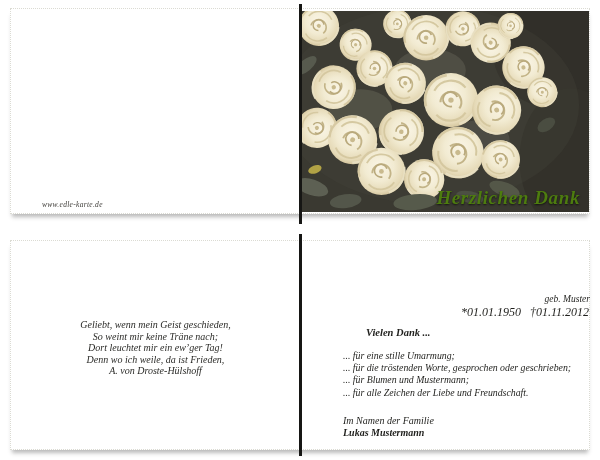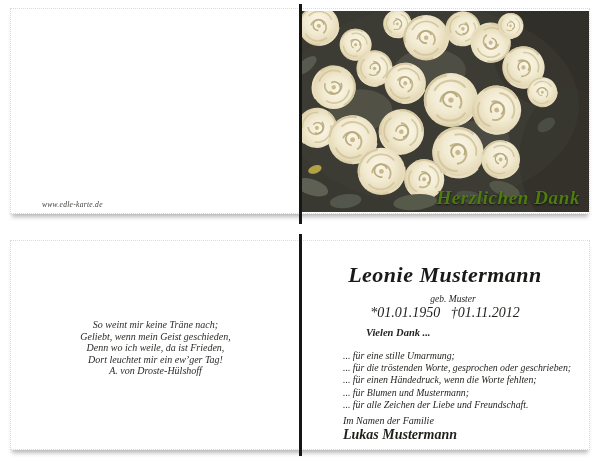--- a/index.html
+++ b/index.html
@@ -92,34 +92,34 @@
     text-align: center;
     font-size: 22px;
     font-weight: bold;
     font-style: italic;
     letter-spacing: 0.5px;
     color: #191917;
   }
   .maiden-name {
     position: absolute;
     top: 53px;
-    left: 8px;
+    left: 1px;
     width: 100%;
-    text-align: center;
+    text-align: right;
     font-style: italic;
     font-size: 9.5px;
   }
   .life-dates {
     position: absolute;
     top: 64px;
     left: 0;
     width: 100%;
-    text-align: center;
-    font-style: italic;
-    font-size: 14px;
+    text-align: right;
+    font-style: italic;
+    font-size: 12px;
     white-space: pre;
   }
   .thanks-heading {
     position: absolute;
     top: 86px;
     left: 42px;
     font-size: 10.5px;
     font-weight: bold;
     font-style: italic;
     margin-left: 23px;
@@ -139,21 +139,21 @@
     left: 42px;
     font-style: italic;
     font-size: 10px;
   }
   .signature-line {
     position: absolute;
     top: 186px;
     left: 42px;
     font-style: italic;
     font-weight: bold;
-    font-size: 14px;
+    font-size: 10px;
   }
 </style>
 </head>
 <body>
 
 <div class="stage">
 
   <div class="card card-outside">
 
     <div>
@@ -222,36 +222,34 @@
         <ellipse cx="14" cy="160" rx="7" ry="4" fill="#b1a245" transform="rotate(-20 14 160)"></ellipse>
       </svg>
       <div class="photo-headline">Herzlichen Dank</div>
     </div>
   </div>
   <div class="fold-line fold-top"></div>
 
   <div class="card card-inside">
 
     <div class="poem-block">
+      <div>Geliebt, wenn mein Geist geschieden,</div>
       <div>So weint mir keine Träne nach;</div>
-      <div>Geliebt, wenn mein Geist geschieden,</div>
+      <div>Dort leuchtet mir ein ew’ger Tag!</div>
       <div>Denn wo ich weile, da ist Frieden,</div>
-      <div>Dort leuchtet mir ein ew’ger Tag!</div>
       <div>A. von Droste-Hülshoff</div>
     </div>
 
     <div class="inside-right">
-      <div class="deceased-name">Leonie Mustermann</div>
       <div class="maiden-name">geb. Muster</div>
       <div class="life-dates">*01.01.1950   †01.11.2012</div>
       <div class="thanks-heading">Vielen Dank ...</div>
       <div class="thanks-list">
         <div>... für eine stille Umarmung;</div>
         <div>... für die tröstenden Worte, gesprochen oder geschrieben;</div>
-        <div>... für einen Händedruck, wenn die Worte fehlten;</div>
         <div>... für Blumen und Mustermann;</div>
         <div>... für alle Zeichen der Liebe und Freundschaft.</div>
       </div>
       <div class="closing-line">Im Namen der Familie</div>
       <div class="signature-line">Lukas Mustermann</div>
     </div>
   </div>
   <div class="fold-line fold-bottom"></div>
 
 </div>

